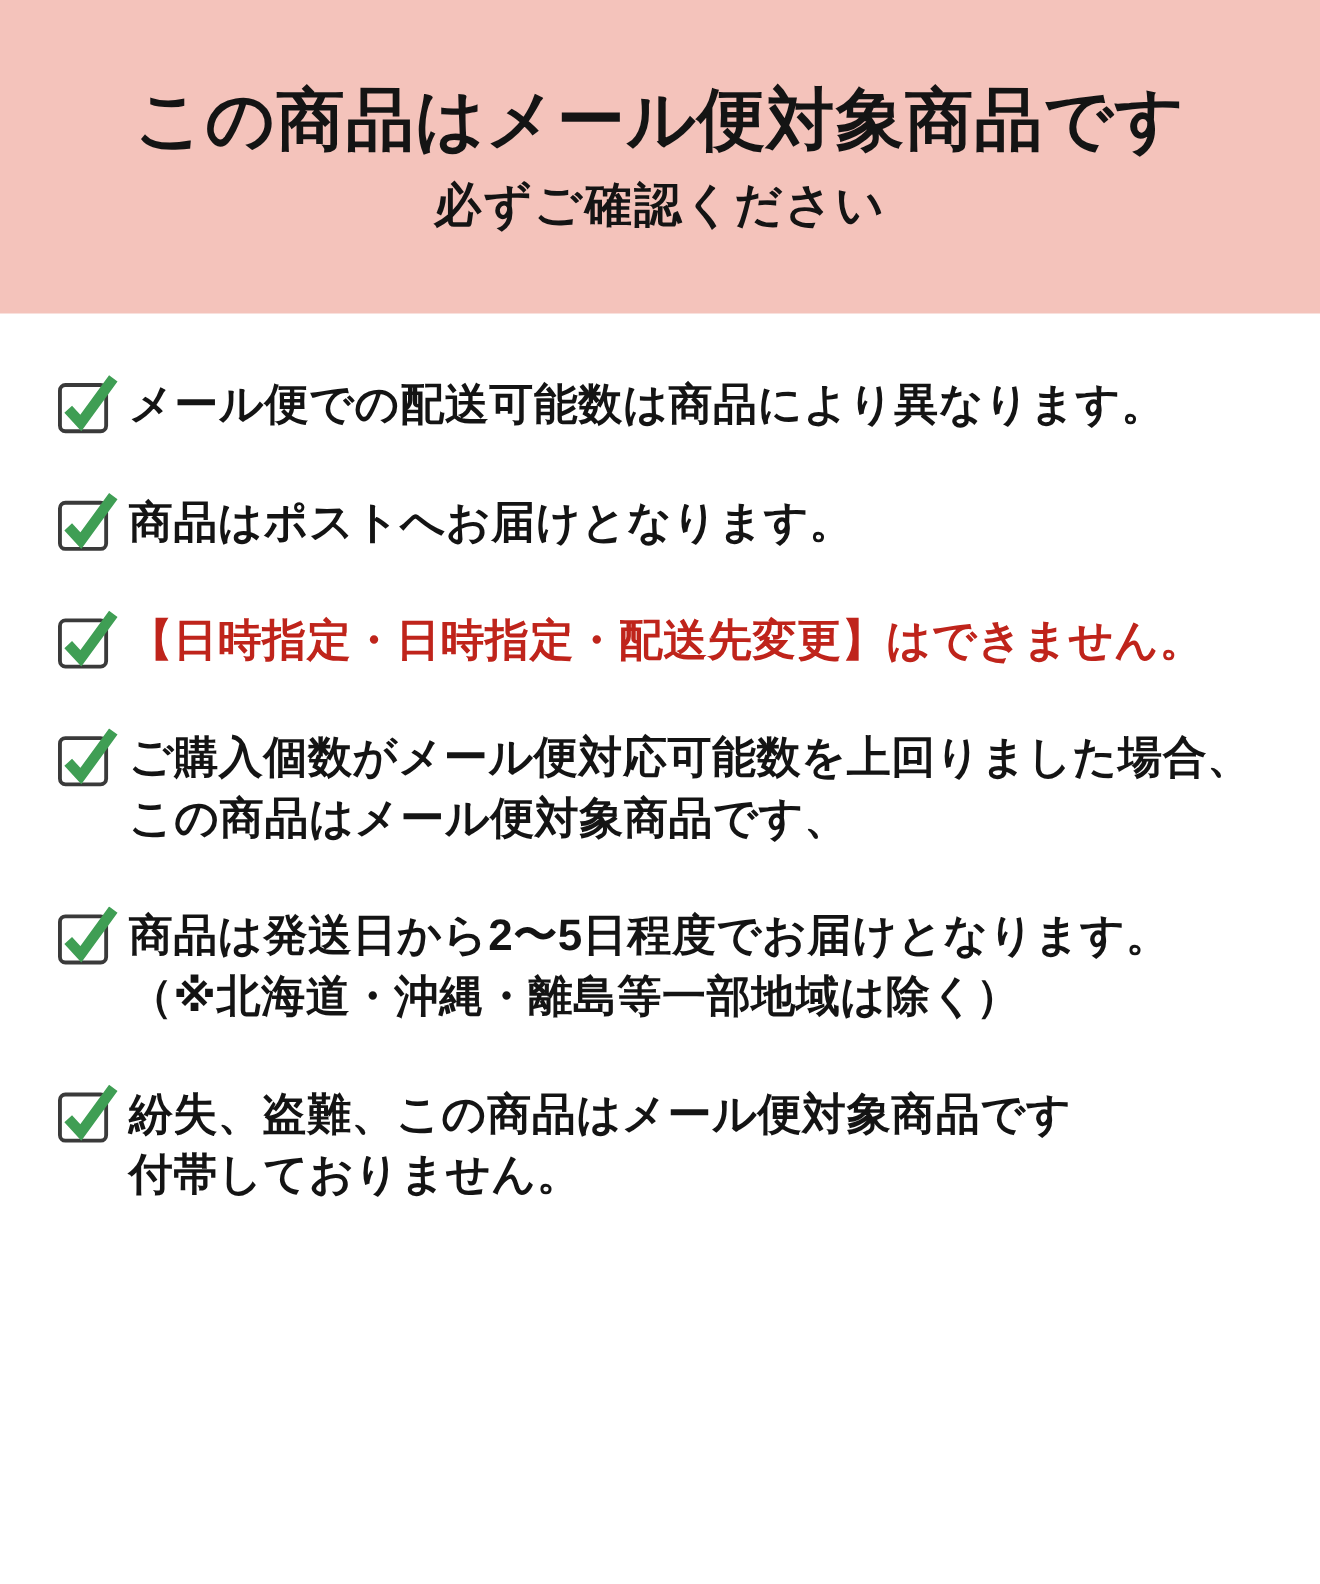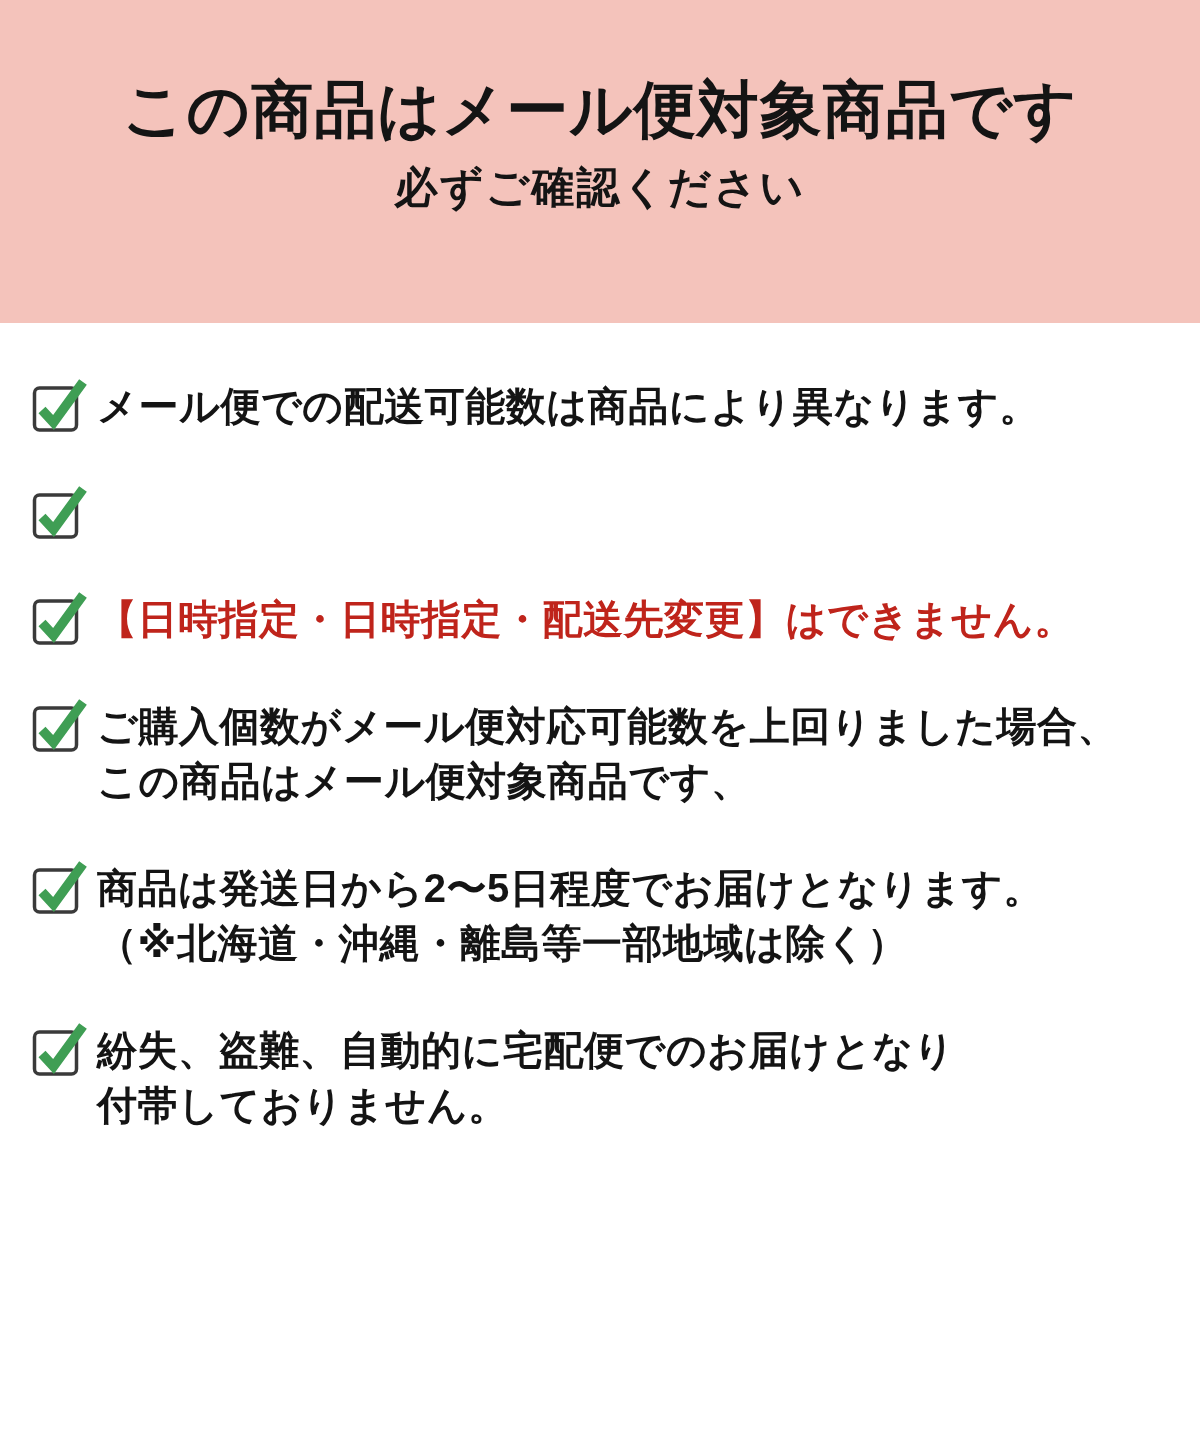--- a/index.html
+++ b/index.html
@@ -12,21 +12,21 @@
     position: relative;
     width: 1200px;
     height: 1440px;
     background: #ffffff;
     overflow: hidden;
     color: var(--text, #141414);
   }
   
   .banner {
     width: 100%;
-    height: 323px;
+    height: 285px;
     background: var(--banner-bg, #f4c3bb);
     display: flex;
     flex-direction: column;
     align-items: center;
     justify-content: flex-start;
     padding-top: 76px;
   }
   .banner-title {
     font-size: 62px;
     font-weight: 800;
@@ -40,20 +40,21 @@
     font-size: 43px;
     font-weight: 800;
     letter-spacing: 2px;
     color: var(--text, #141414);
     line-height: 1.0;
     white-space: nowrap;
   }
   
   .items {
     padding: 56px 30px 0 32px;
+    margin-left: 20px;
   }
   .item {
     display: flex;
     align-items: flex-start;
     margin-bottom: 52px;
   }
   .checkbox {
     flex: 0 0 56px;
     width: 56px;
     margin-right: 9px;
@@ -103,20 +104,23 @@
           <div class="line black">メール便での配送可能数は商品により異なります。</div>
         </div>
       </div>
       <div class="item">
         <span class="checkbox">
           <svg viewBox="0 0 56 54">
             <rect x="2.5" y="9" width="42" height="42" rx="5"></rect>
             <path d="M 10 31 L 21.5 43.5 L 51 3"></path>
           </svg>
         </span>
+        <div class="lines">
+          <div class="line black">商品はポストへお届けとなります。</div>
+        </div>
       </div>
       <div class="item">
         <span class="checkbox">
           <svg viewBox="0 0 56 54">
             <rect x="2.5" y="9" width="42" height="42" rx="5"></rect>
             <path d="M 10 31 L 21.5 43.5 L 51 3"></path>
           </svg>
         </span>
         <div class="lines">
           <div class="line red">【日時指定・日時指定・配送先変更】はできません。</div>
@@ -147,18 +151,18 @@
         </div>
       </div>
       <div class="item">
         <span class="checkbox">
           <svg viewBox="0 0 56 54">
             <rect x="2.5" y="9" width="42" height="42" rx="5"></rect>
             <path d="M 10 31 L 21.5 43.5 L 51 3"></path>
           </svg>
         </span>
         <div class="lines">
-          <div class="line black">紛失、盗難、自動的に宅配便でのお届けとなり</div>
+          <div class="line black">紛失、盗難、この商品はメール便対象商品です</div>
           <div class="line black">付帯しておりません。</div>
         </div>
       </div>
     </main>
 </div>
 
 </body></html>

